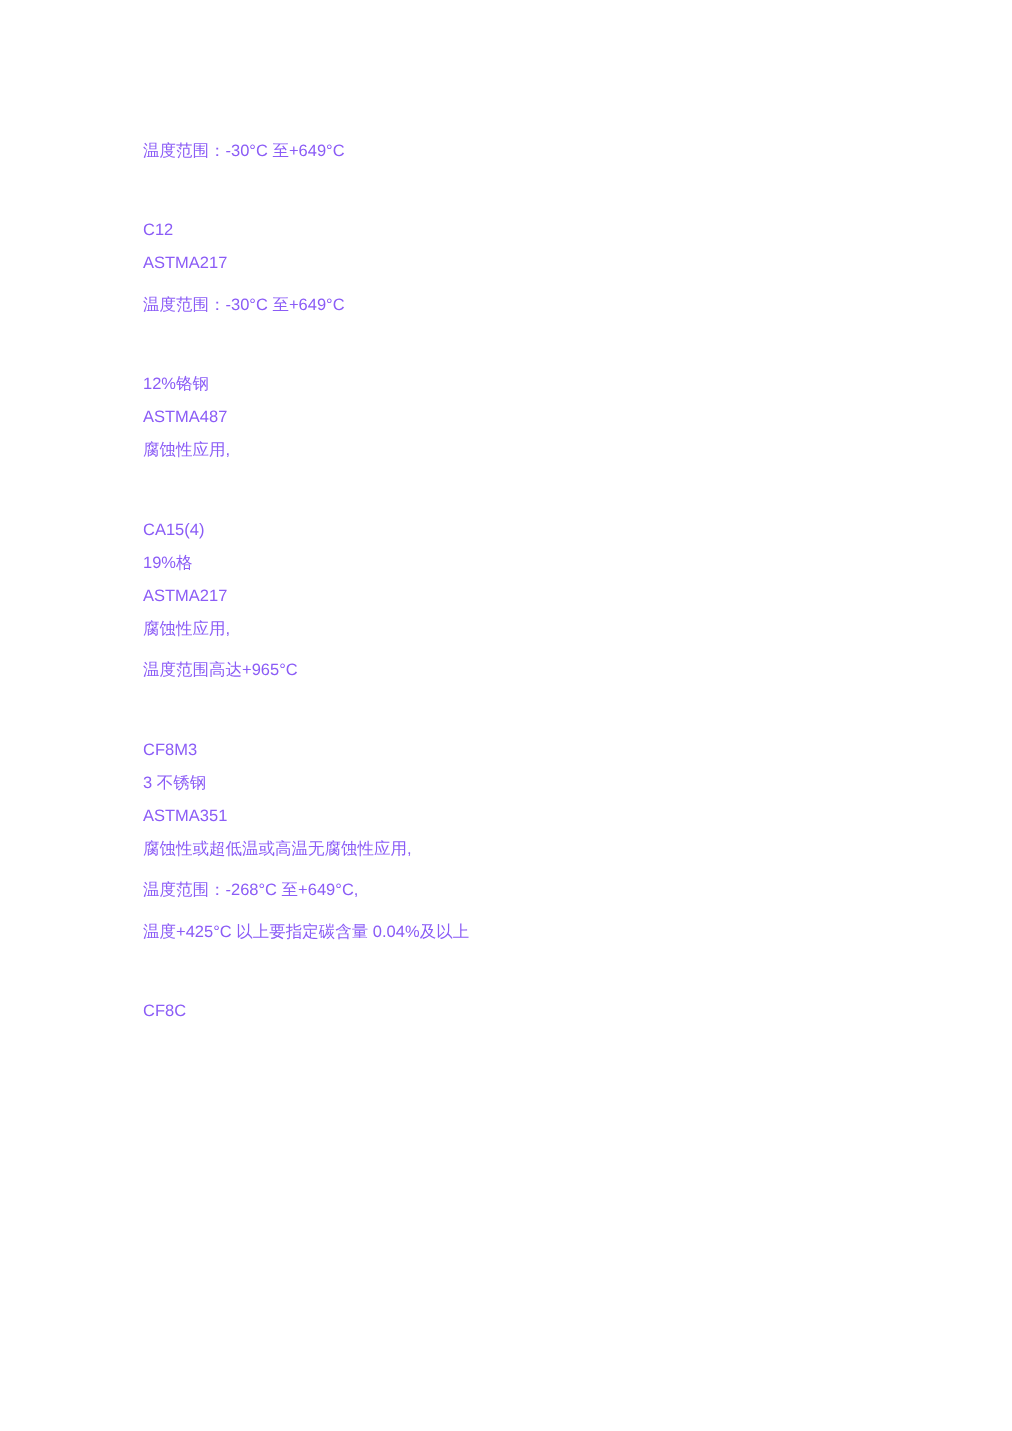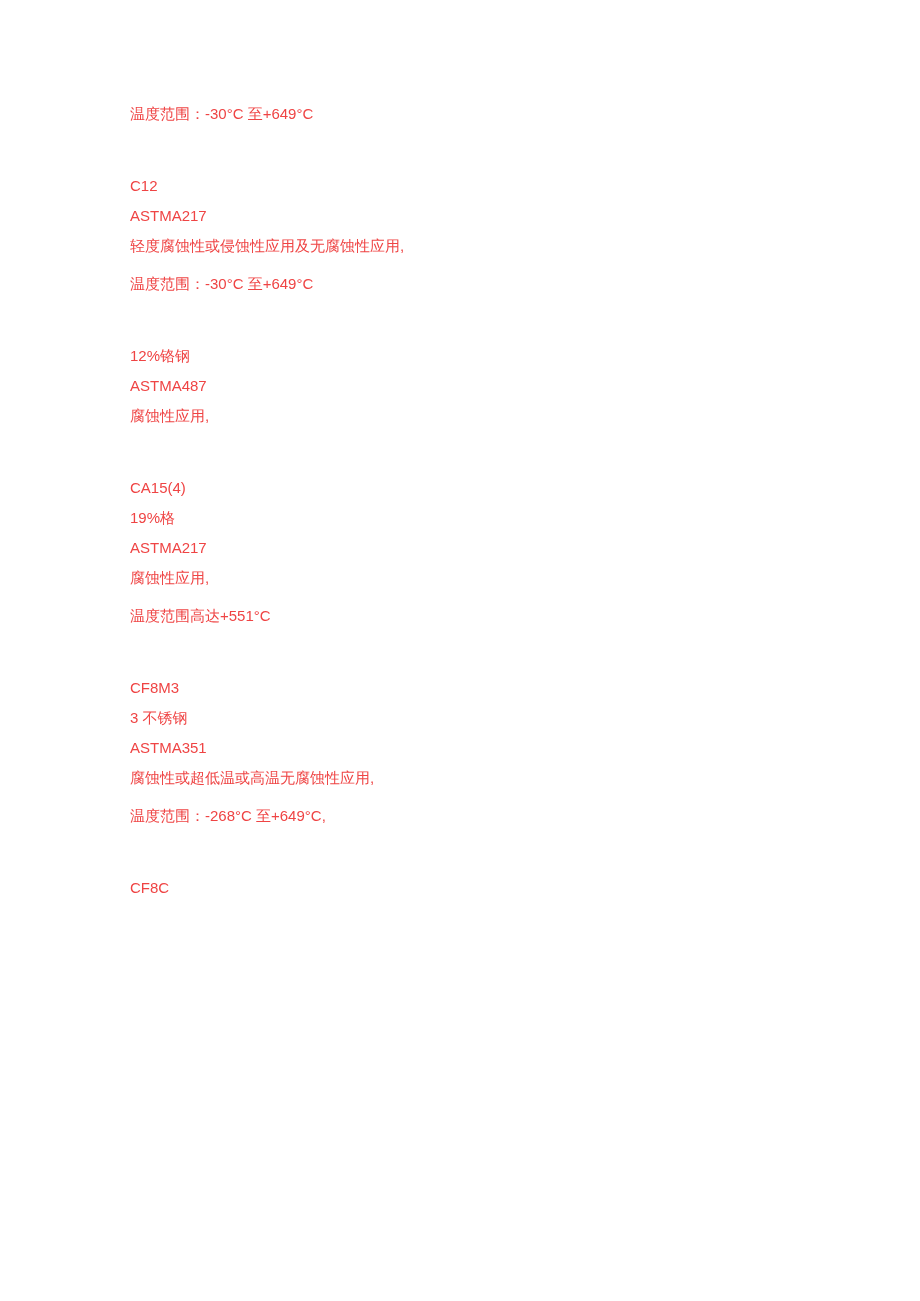--- a/index.html
+++ b/index.html
@@ -3,22 +3,22 @@
 <meta charset="utf-8">
 <style>
   body {
     margin: 0;
     padding: 0;
     background: #fff;
     font-family: "SimSun", "Microsoft YaHei", Arial, sans-serif;
     width: 920px;
   }
   .page {
-    padding: 96px 130px 60px 130px;
-    color: #ef4444;
+    padding: 120px 130px 60px 130px;
+    color: #8b5cf6;
     font-size: 15px;
     line-height: 1.6;
   }
   .block {
     margin-bottom: 48px;
   }
   .line {
     margin: 6px 0;
   }
   .gap {
@@ -30,43 +30,43 @@
 
 <div class="page">
 
   <div class="block">
     <div class="line">温度范围：-30°C 至+649°C</div>
   </div>
 
   <div class="block">
     <div class="line">C12</div>
     <div class="line">ASTMA217</div>
-    <div class="line">轻度腐蚀性或侵蚀性应用及无腐蚀性应用,</div>
     <div class="line gap">温度范围：-30°C 至+649°C</div>
   </div>
 
   <div class="block">
     <div class="line">12%铬钢</div>
     <div class="line">ASTMA487</div>
     <div class="line">腐蚀性应用,</div>
   </div>
 
   <div class="block">
     <div class="line">CA15(4)</div>
     <div class="line">19%格</div>
     <div class="line">ASTMA217</div>
     <div class="line">腐蚀性应用,</div>
-    <div class="line gap">温度范围高达+551°C</div>
+    <div class="line gap">温度范围高达+965°C</div>
   </div>
 
   <div class="block">
     <div class="line">CF8M3</div>
     <div class="line">3 不锈钢</div>
     <div class="line">ASTMA351</div>
     <div class="line">腐蚀性或超低温或高温无腐蚀性应用,</div>
     <div class="line gap">温度范围：-268°C 至+649°C,</div>
+    <div class="line gap">温度+425°C 以上要指定碳含量 0.04%及以上</div>
   </div>
 
   <div class="block">
     <div class="line">CF8C</div>
   </div>
 
 </div>
 
 </body></html>

